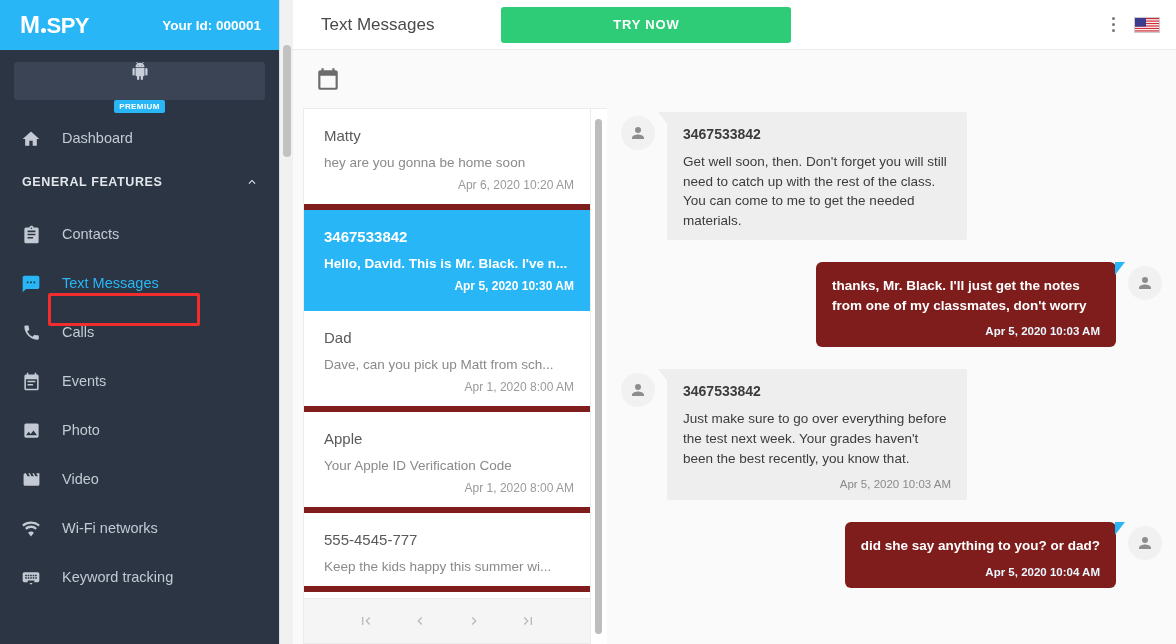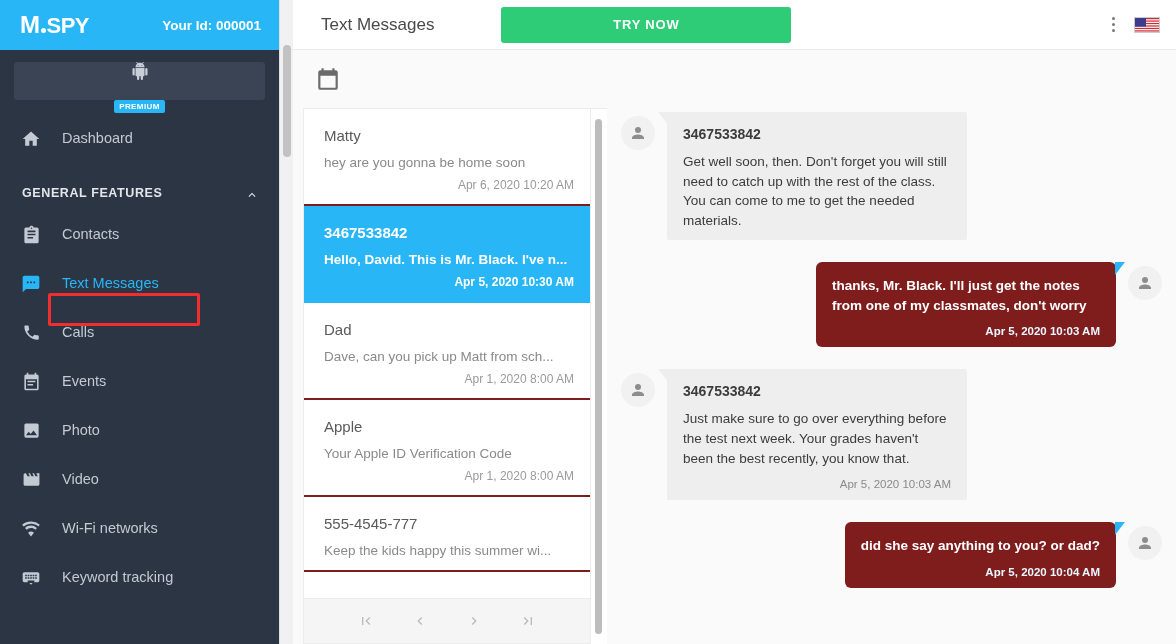--- a/index.html
+++ b/index.html
@@ -42,21 +42,21 @@
     display: flex; align-items: center; height: 49px; padding-left: 20px;
     gap: 20px; cursor: pointer; color: #c3cad3; font-size: 14.5px;
   }
   .nav-item .ico { width: 22px; height: 22px; flex: 0 0 22px; display:flex; align-items:center; justify-content:center; }
   .nav-item .ico svg { fill: #c3cad3; }
   .nav-item.active .lbl { color: #29b6f6; }
   .nav-item.active .ico svg { fill: #29b6f6; }
   .nav-item .lbl { line-height: 1; }
 
   .section-head {
-    display:flex; align-items:flex-end; justify-content:space-between;
+    display:flex; align-items:flex-start; justify-content:space-between;
     padding: 12px 22px 10px 22px; color:#e3e7eb; font-size:12.5px;
     font-weight:bold; letter-spacing:.6px; cursor:pointer; height: 47px;
   }
   .chev { width:12px; height:12px; }
 
   .hl-box {
     position:absolute; left: 48px; top: 293px; width: 152px; height: 33px;
     border: 3px solid #f22d2d; border-radius: 2px; pointer-events:none;
   }
 
@@ -95,21 +95,21 @@
 
   .content { flex:1 1 auto; display:flex; min-height:0; padding: 0 0 0 10px; }
 
   
   .convwrap { width: 288px; flex:0 0 288px; display:flex; flex-direction:column; min-height:0; }
   .convlist {
     background:#fff; border:1px solid #ececec; border-bottom:none; flex:1 1 auto;
     overflow:hidden; position:relative;
   }
   .conv {
-    padding: 18px 16px 12px 20px; border-bottom:2px solid #7f1d1d; cursor:pointer;
+    padding: 18px 16px 12px 20px; border-bottom:6px solid #7f1d1d; cursor:pointer;
   }
   .conv .name { font-size:15px; color:#5a5a5a; margin-bottom: 11px; }
   .conv .snip { font-size:13.5px; color:#8a8a8a; white-space:nowrap; overflow:hidden; text-overflow:ellipsis; }
   .conv .time { font-size:12px; color:#9a9a9a; text-align:right; margin-top: 8px; }
   .conv.sel { background:#29b6f6; border-bottom-color:#29b6f6; }
   .conv.sel .name { color:#fff; font-weight:bold; }
   .conv.sel .snip { color:#fff; font-weight:bold; }
   .conv.sel .time { color:#fff; font-weight:bold; }
   .pager {
     height: 46px; background:#f5f5f5; border:1px solid #ececec; display:flex;

